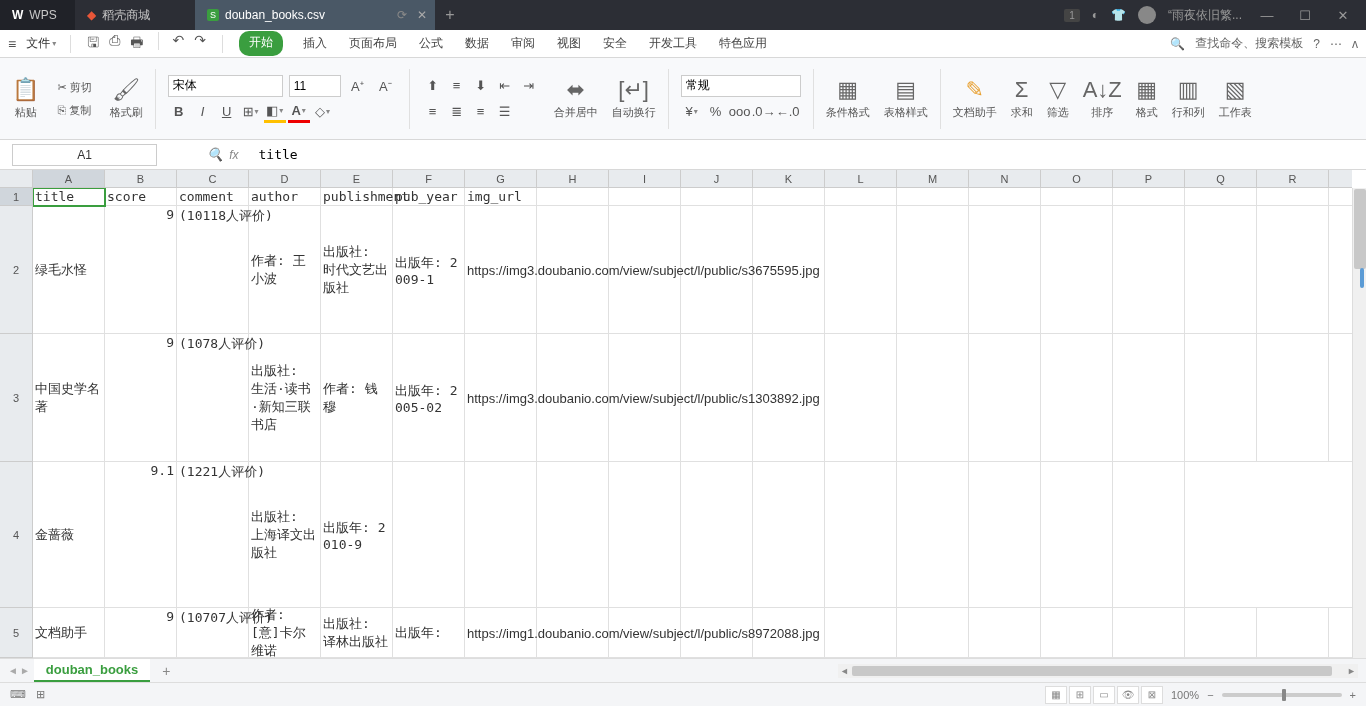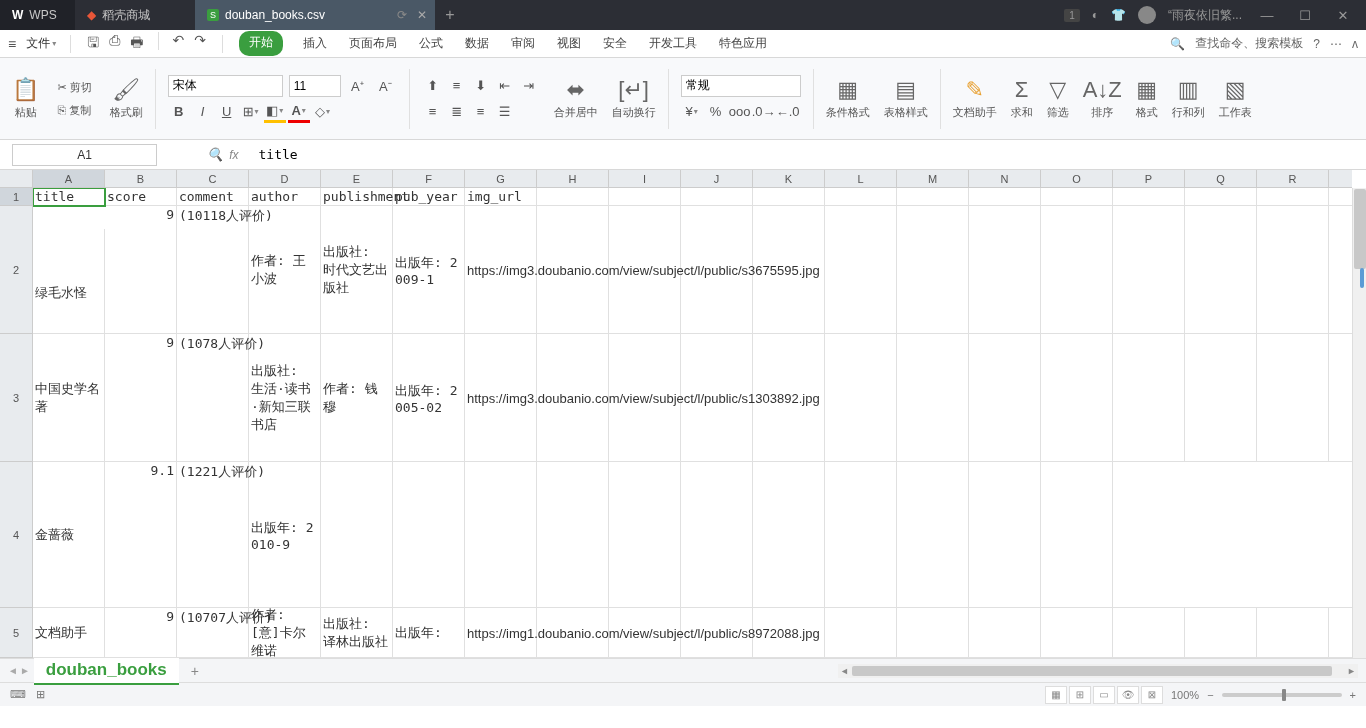--- a/index.html
+++ b/index.html
@@ -58,21 +58,21 @@
 .cc{border-right:1px solid #e0e0e0;font-family:"SimSun",monospace;font-size:13px;padding:1px 2px;overflow:visible;white-space:nowrap;display:flex;align-items:flex-start}
 .cc.wrap{white-space:normal;word-break:break-all;align-items:center}
 .cc.num{justify-content:flex-end}
 .cc.selected{outline:2px solid #3a9e3f;outline-offset:-1px;background:#fff;z-index:2}
 .cc.url{align-items:center}
 .vscroll{position:absolute;top:18px;right:0;width:14px;bottom:0;background:#f0f0f0;border-left:1px solid #ddd}
 .vthumb{width:12px;height:80px;background:#c8c8c8;border-radius:2px;margin:1px}
 .vind{position:absolute;right:2px;top:80px;width:4px;height:20px;background:#5b9bd5;border-radius:2px}
 .sheet-tabs{height:24px;background:#f4f5f7;border-top:1px solid #ddd;display:flex;align-items:center;padding:0 8px;gap:4px}
 .nav-arrows{display:flex;gap:2px;color:#aaa;font-size:10px}
-.sheet-tab{padding:3px 12px;font-size:17px;color:#3a9e3f;border-bottom:2px solid #3a9e3f;background:#fff;font-weight:bold}
+.sheet-tab{padding:3px 12px;font-size:13px;color:#3a9e3f;border-bottom:2px solid #3a9e3f;background:#fff;font-weight:bold}
 .add-sheet{color:#888;font-size:14px;padding:0 8px}
 .hscroll{margin-left:auto;width:520px;height:14px;background:#f0f0f0;display:flex;align-items:center;position:relative}
 .hthumb{width:480px;height:10px;background:#c8c8c8;border-radius:2px;margin-left:14px}
 .statusbar{height:24px;background:#f4f5f7;border-top:1px solid #ddd;display:flex;align-items:center;padding:0 10px;gap:10px;font-size:11px;color:#777}
 .status-right{margin-left:auto;display:flex;align-items:center;gap:8px}
 .view-btns{display:flex;gap:2px}
 .vb{width:22px;height:18px;border:1px solid #ddd;background:#fff;display:flex;align-items:center;justify-content:center;font-size:10px;color:#888}
 .zoom-slider{width:120px;height:4px;background:#ccc;position:relative;border-radius:2px}
 .zoom-thumb{position:absolute;left:50%;top:-4px;width:4px;height:12px;background:#888;border-radius:1px}
 </style>
@@ -317,21 +317,21 @@
         <div class="cc" style="width: 72px; height: 18px;"></div>
         <div class="cc" style="width: 72px; height: 18px;"></div>
         <div class="cc" style="width: 72px; height: 18px;"></div>
         <div class="cc" style="width: 72px; height: 18px;"></div>
         <div class="cc" style="width: 72px; height: 18px;"></div>
         <div class="cc" style="width: 72px; height: 18px;"></div>
         <div class="cc" style="width: 72px; height: 18px;"></div>
         <div class="cc" style="width: 72px; height: 18px;"></div>
       </div>
       <div class="crow" style="height: 128px;">
-        <div class="cc wrap" style="width: 72px; height: 128px; margin-top: 23px;">绿毛水怪</div>
+        <div class="cc wrap" style="width: 72px; height: 128px;">绿毛水怪</div>
         <div class="cc num" style="width: 72px; height: 128px;">9</div>
         <div class="cc" style="width: 72px; height: 128px;">(10118人评价)</div>
         <div class="cc wrap" style="width: 72px; height: 128px;">作者: 王小波</div>
         <div class="cc wrap" style="width: 72px; height: 128px;">出版社: 时代文艺出版社</div>
         <div class="cc wrap" style="width: 72px; height: 128px;">出版年: 2009-1</div>
         <div class="cc url" style="width: 72px; height: 128px; overflow: visible;">
           <span style="position:absolute;white-space:nowrap">https://img3.doubanio.com/view/subject/l/public/s3675595.jpg</span>
         </div>
         <div class="cc" style="width: 72px; height: 128px;"></div>
         <div class="cc" style="width: 72px; height: 128px;"></div>
@@ -364,20 +364,21 @@
         <div class="cc" style="width: 72px; height: 128px;"></div>
         <div class="cc" style="width: 72px; height: 128px;"></div>
         <div class="cc" style="width: 72px; height: 128px;"></div>
         <div class="cc" style="width: 72px; height: 128px;"></div>
         <div class="cc" style="width: 72px; height: 128px;"></div>
       </div>
       <div class="crow" style="height: 146px;">
         <div class="cc wrap" style="width: 72px; height: 146px;">金蔷薇</div>
         <div class="cc num" style="width: 72px; height: 146px;">9.1</div>
         <div class="cc" style="width: 72px; height: 146px;">(1221人评价)</div>
+        <div class="cc wrap" style="width: 72px; height: 146px;">出版社: 上海译文出版社</div>
         <div class="cc wrap" style="width: 72px; height: 146px;">出版年: 2010-9</div>
         <div class="cc" style="width: 72px; height: 146px;"></div>
         <div class="cc" style="width: 72px; height: 146px;"></div>
         <div class="cc" style="width: 72px; height: 146px;"></div>
         <div class="cc" style="width: 72px; height: 146px;"></div>
         <div class="cc" style="width: 72px; height: 146px;"></div>
         <div class="cc" style="width: 72px; height: 146px;"></div>
         <div class="cc" style="width: 72px; height: 146px;"></div>
         <div class="cc" style="width: 72px; height: 146px;"></div>
         <div class="cc" style="width: 72px; height: 146px;"></div>

